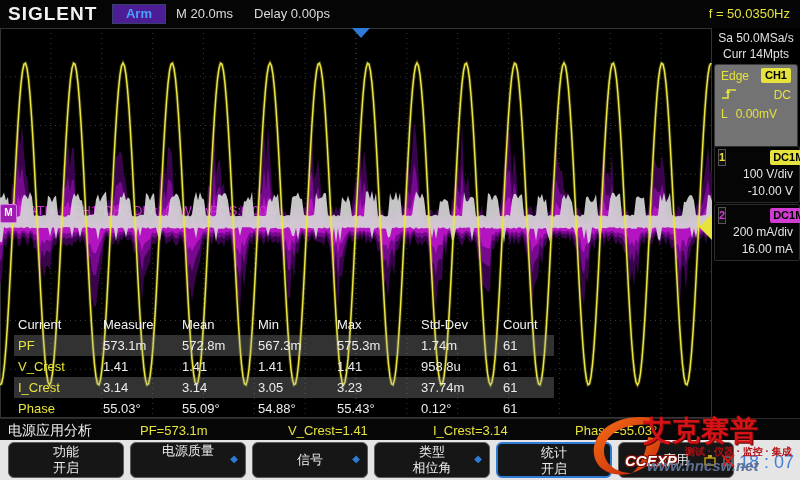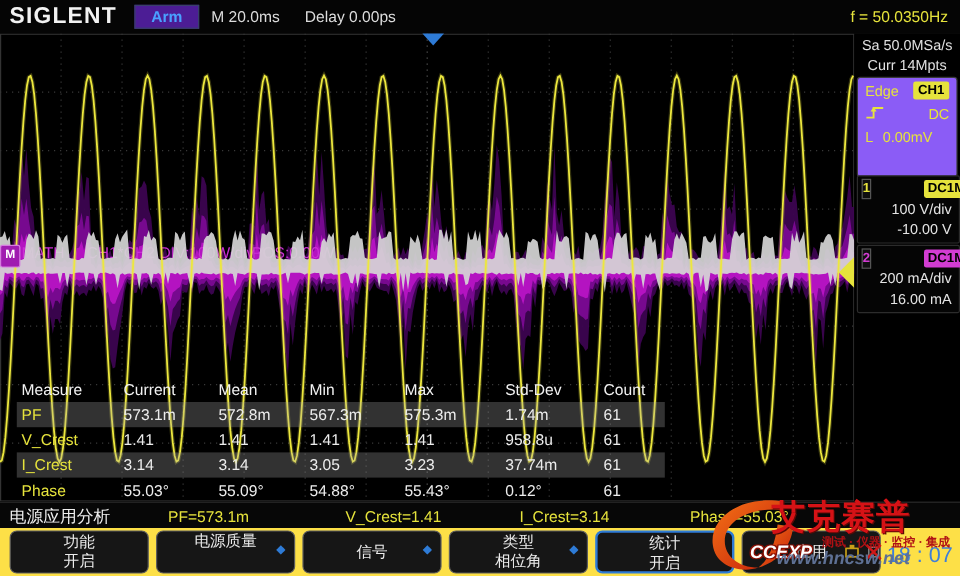--- a/index.html
+++ b/index.html
@@ -24,38 +24,38 @@
   #mtable{position:absolute;left:14px;top:286px;z-index:5;font-size:13px;}
   .trow{display:grid;grid-template-columns:85px 79px 76px 79px 84px 82px 55px;height:21px;line-height:21px;}
   .trow.hl{background:rgba(165,165,165,0.30);}
   .trow span{padding-left:4px;white-space:nowrap;color:#ececec;}
   .trow span.mname{color:#e6e33c;}
   .trow.thead span{color:#f2f2f2;}
   
   #sidebar{position:absolute;left:712px;top:28px;width:88px;height:390px;background:#000;font-size:12px;}
   .sa-line{text-align:center;color:#e0e0e0;line-height:16px;}
   #trigbox{position:absolute;left:2px;top:36px;width:82px;height:82px;border:1px solid #3a3a3a;border-radius:3px;
-    background:#8b5cf6;color:#e6e33c;}
+    background:#737373;color:#e6e33c;}
   .trigrow{display:flex;justify-content:space-between;align-items:center;padding:3px 6px 0 6px;font-size:12px;}
   .srcbadge{background:#e6e33c;color:#000;font-weight:bold;font-size:11px;padding:0 4px;border-radius:2px;line-height:15px;}
   .chblock{position:absolute;left:2px;width:84px;height:55px;background:#050505;border:1px solid #2c2c2c;border-radius:2px;}
   #ch1block{top:118px;} #ch2block{top:176px;}
   .chbadges{display:flex;justify-content:space-between;align-items:center;padding:2px 3px 0 3px;}
   .numbadge{width:30px;height:15px;background:#101010;border:1px solid #555;font-size:11px;font-weight:bold;
     text-align:center;line-height:15px;}
   .cplbadge{font-size:11px;font-weight:bold;color:#000;padding:0 3px;border-radius:2px;line-height:15px;margin-left:44px;}
   .ch-yellow .numbadge{color:#e6e33c;} .ch-yellow .cplbadge{background:#e6e33c;}
   .ch-pink .numbadge{color:#d23cd2;} .ch-pink .cplbadge{background:#d23cd2;}
   .chline{text-align:right;padding-right:6px;font-size:12px;color:#e4e4e4;line-height:17px;}
   
   #statusbar{position:absolute;left:0;top:418px;width:800px;height:22px;background:#070707;border-top:1px solid #2a2a2a;}
   #sb-title{position:absolute;left:8px;top:3px;font-size:14px;color:#f0f0f0;}
   .sb-item{position:absolute;top:4px;font-size:13px;color:#e6e33c;}
   
-  #menubar{position:absolute;left:0;top:440px;width:800px;height:40px;background:#fde047;}
+  #menubar{position:absolute;left:0;top:440px;width:800px;height:40px;background:#e5e5e5;}
   .mbtn{position:absolute;top:2px;width:114px;height:34px;background:#161616;border:1px solid #5c5c5c;border-radius:6px;
     text-align:center;font-size:13px;color:#ececec;}
   .mbtn.active{border:2px solid #2e7bd6;width:112px;height:32px;}
   .mbtn .l1{display:block;line-height:17px;}
   .mbtn .l2{display:block;line-height:16px;}
   .mbtn .l2:empty{display:none;}
   .mbtn.single .l1{line-height:34px;}
   .mbtn .dia{position:absolute;right:7px;top:11px;color:#2e7bd6;font-size:10px;line-height:10px;}
   #clock{position:absolute;right:6px;top:12px;display:flex;align-items:center;gap:4px;}
   #time{color:#3f7fd9;font-size:18px;font-weight:normal;}
@@ -112,22 +112,22 @@
         <path d="M0,169.7 L2,169.0 L4,164.5 L6,172.6 L8,168.9 L10,188.6 L12,187.8 L14,188.6 L16,188.4 L18,188.7 L20,187.7 L22,171.7 L24,166.5 L26,167.9 L28,171.1 L30,163.9 L32,169.0 L34,187.9 L36,186.9 L38,187.5 L40,187.9 L42,187.7 L44,187.0 L46,187.6 L48,167.6 L50,169.4 L52,174.3 L54,169.6 L56,167.5 L58,187.0 L60,187.4 L62,187.6 L64,188.7 L66,188.7 L68,187.0 L70,187.3 L72,172.2 L74,165.3 L76,168.8 L78,165.2 L80,172.0 L82,172.4 L84,187.1 L86,188.3 L88,187.5 L90,186.7 L92,187.0 L94,186.8 L96,171.4 L98,166.3 L100,173.8 L102,169.0 L104,166.1 L106,163.2 L108,188.1 L110,187.5 L112,187.4 L114,187.2 L116,188.1 L118,187.0 L120,168.7 L122,169.6 L124,163.7 L126,172.5 L128,169.2 L130,171.4 L132,187.4 L134,188.6 L136,188.4 L138,188.2 L140,186.8 L142,186.7 L144,187.1 L146,165.1 L148,167.0 L150,172.5 L152,167.2 L154,164.9 L156,186.7 L158,188.3 L160,187.6 L162,187.2 L164,188.2 L166,186.8 L168,187.9 L170,172.1 L172,168.8 L174,168.4 L176,165.4 L178,167.1 L180,172.8 L182,186.7 L184,187.8 L186,188.3 L188,187.0 L190,188.5 L192,186.8 L194,171.7 L196,163.7 L198,172.4 L200,164.0 L202,170.3 L204,171.7 L206,187.2 L208,188.0 L210,186.7 L212,188.2 L214,188.2 L216,187.3 L218,166.6 L220,166.6 L222,168.0 L224,164.9 L226,165.8 L228,172.5 L230,187.5 L232,187.7 L234,187.0 L236,188.3 L238,187.9 L240,188.1 L242,188.2 L244,173.3 L246,173.6 L248,169.1 L250,172.2 L252,163.4 L254,187.4 L256,188.2 L258,187.6 L260,187.5 L262,187.9 L264,188.0 L266,187.4 L268,173.7 L270,170.3 L272,174.1 L274,166.4 L276,169.8 L278,165.5 L280,187.2 L282,187.2 L284,188.2 L286,187.6 L288,186.9 L290,187.5 L292,169.7 L294,167.9 L296,168.2 L298,164.2 L300,170.5 L302,171.0 L304,186.6 L306,187.7 L308,187.8 L310,187.8 L312,187.5 L314,186.7 L316,164.8 L318,171.2 L320,170.1 L322,169.4 L324,164.8 L326,165.6 L328,186.9 L330,188.4 L332,188.0 L334,186.6 L336,188.5 L338,186.9 L340,188.0 L342,169.1 L344,171.9 L346,174.6 L348,167.5 L350,174.3 L352,188.3 L354,187.6 L356,186.7 L358,188.4 L360,187.0 L362,188.6 L364,188.2 L366,163.5 L368,163.5 L370,171.1 L372,163.1 L374,173.8 L376,164.7 L378,188.7 L380,186.8 L382,186.8 L384,187.9 L386,188.4 L388,187.8 L390,165.0 L392,171.8 L394,171.3 L396,163.4 L398,173.1 L400,164.5 L402,187.8 L404,186.7 L406,188.0 L408,187.4 L410,188.0 L412,187.0 L414,173.9 L416,163.3 L418,167.0 L420,170.4 L422,165.3 L424,170.5 L426,187.2 L428,187.0 L430,188.2 L432,188.1 L434,187.1 L436,186.8 L438,187.8 L440,172.9 L442,174.0 L444,170.9 L446,171.7 L448,173.4 L450,186.6 L452,188.0 L454,186.9 L456,188.3 L458,187.0 L460,188.0 L462,188.0 L464,163.9 L466,173.0 L468,173.5 L470,169.5 L472,168.7 L474,170.6 L476,188.2 L478,188.7 L480,187.4 L482,186.9 L484,187.6 L486,188.5 L488,165.1 L490,166.5 L492,172.6 L494,167.8 L496,167.1 L498,172.3 L500,188.1 L502,188.1 L504,188.7 L506,186.9 L508,186.7 L510,187.9 L512,172.3 L514,165.8 L516,166.2 L518,170.6 L520,167.2 L522,166.2 L524,187.5 L526,188.4 L528,186.6 L530,186.6 L532,187.1 L534,188.3 L536,187.0 L538,167.6 L540,170.5 L542,165.8 L544,174.6 L546,171.0 L548,188.0 L550,187.0 L552,187.9 L554,188.7 L556,186.7 L558,187.0 L560,186.8 L562,171.6 L564,166.5 L566,171.5 L568,165.9 L570,169.9 L572,174.3 L574,187.8 L576,186.9 L578,187.2 L580,188.7 L582,186.8 L584,186.8 L586,169.3 L588,168.6 L590,173.0 L592,174.2 L594,172.2 L596,166.1 L598,186.9 L600,188.3 L602,187.7 L604,187.6 L606,188.1 L608,188.2 L610,171.5 L612,164.7 L614,164.9 L616,169.2 L618,166.6 L620,165.5 L622,188.5 L624,186.9 L626,186.8 L628,186.9 L630,188.1 L632,186.6 L634,187.3 L636,169.7 L638,168.2 L640,169.8 L642,170.5 L644,169.3 L646,187.8 L648,186.9 L650,187.8 L652,187.8 L654,187.6 L656,187.9 L658,187.2 L660,166.0 L662,173.3 L664,164.3 L666,174.3 L668,170.4 L670,164.8 L672,186.8 L674,188.3 L676,188.4 L678,188.0 L680,188.3 L682,187.2 L684,173.7 L686,174.3 L688,169.5 L690,166.9 L692,167.5 L694,172.4 L696,187.2 L698,187.2 L700,187.7 L702,187.6 L704,187.3 L706,186.7 L708,167.0 L710,167.2 L712,172.8 L712,200.2 L710,199.4 L708,200.8 L706,199.1 L704,200.6 L702,200.1 L700,199.3 L698,199.3 L696,209.9 L694,200.2 L692,210.0 L690,199.1 L688,200.2 L686,200.4 L684,200.5 L682,200.8 L680,200.4 L678,200.7 L676,200.1 L674,200.0 L672,199.7 L670,199.7 L668,199.1 L666,199.8 L664,199.6 L662,199.6 L660,213.0 L658,210.8 L656,199.5 L654,199.7 L652,200.7 L650,213.4 L648,200.8 L646,199.3 L644,200.8 L642,199.6 L640,199.6 L638,199.1 L636,201.0 L634,200.4 L632,201.0 L630,199.8 L628,200.1 L626,200.9 L624,200.0 L622,201.0 L620,199.6 L618,200.3 L616,200.2 L614,199.1 L612,199.6 L610,199.2 L608,199.5 L606,200.3 L604,200.1 L602,200.0 L600,212.5 L598,200.4 L596,201.0 L594,200.1 L592,199.3 L590,213.5 L588,215.4 L586,200.8 L584,211.4 L582,199.2 L580,199.2 L578,200.3 L576,208.8 L574,200.4 L572,199.0 L570,201.0 L568,200.7 L566,199.7 L564,200.1 L562,199.9 L560,199.7 L558,200.4 L556,199.7 L554,199.7 L552,200.1 L550,213.8 L548,207.9 L546,199.9 L544,200.0 L542,201.0 L540,200.4 L538,200.5 L536,212.7 L534,200.9 L532,200.8 L530,200.6 L528,207.6 L526,199.3 L524,200.8 L522,200.6 L520,199.3 L518,199.4 L516,200.8 L514,199.6 L512,200.5 L510,200.4 L508,199.7 L506,200.1 L504,215.8 L502,200.9 L500,199.9 L498,201.0 L496,200.4 L494,200.7 L492,199.2 L490,200.5 L488,200.1 L486,200.5 L484,199.1 L482,200.3 L480,199.8 L478,199.8 L476,199.9 L474,200.2 L472,213.0 L470,199.8 L468,199.3 L466,199.9 L464,199.6 L462,200.3 L460,199.3 L458,200.4 L456,200.4 L454,211.0 L452,212.7 L450,199.6 L448,201.0 L446,200.8 L444,199.5 L442,199.6 L440,200.4 L438,199.2 L436,211.1 L434,199.6 L432,210.1 L430,200.1 L428,200.3 L426,199.9 L424,200.4 L422,199.9 L420,200.4 L418,200.7 L416,199.3 L414,201.0 L412,200.2 L410,199.0 L408,199.8 L406,200.1 L404,199.7 L402,199.4 L400,200.2 L398,199.9 L396,199.1 L394,200.3 L392,199.8 L390,208.4 L388,209.8 L386,200.7 L384,200.5 L382,200.4 L380,201.0 L378,199.3 L376,200.3 L374,200.7 L372,211.2 L370,200.1 L368,199.8 L366,199.9 L364,199.8 L362,199.9 L360,199.4 L358,200.2 L356,199.1 L354,199.7 L352,199.3 L350,199.8 L348,199.0 L346,200.0 L344,200.2 L342,199.1 L340,213.7 L338,199.6 L336,215.3 L334,199.2 L332,211.9 L330,199.2 L328,200.4 L326,200.3 L324,199.3 L322,200.8 L320,199.9 L318,199.9 L316,211.8 L314,200.6 L312,200.3 L310,200.0 L308,199.7 L306,201.0 L304,200.7 L302,199.9 L300,199.9 L298,212.0 L296,199.8 L294,208.3 L292,207.6 L290,200.4 L288,199.1 L286,199.8 L284,200.5 L282,201.0 L280,200.7 L278,201.0 L276,199.7 L274,200.1 L272,200.2 L270,200.5 L268,208.5 L266,199.6 L264,199.5 L262,199.3 L260,200.0 L258,200.5 L256,199.8 L254,201.0 L252,200.0 L250,199.3 L248,199.3 L246,199.3 L244,199.3 L242,199.3 L240,208.0 L238,199.3 L236,200.1 L234,201.0 L232,200.9 L230,200.3 L228,200.5 L226,199.3 L224,200.7 L222,200.6 L220,200.8 L218,200.7 L216,213.9 L214,200.2 L212,199.6 L210,199.5 L208,199.1 L206,199.4 L204,200.9 L202,200.4 L200,200.1 L198,199.5 L196,210.4 L194,200.3 L192,199.9 L190,200.9 L188,200.0 L186,199.4 L184,199.8 L182,200.1 L180,201.0 L178,199.8 L176,200.6 L174,200.4 L172,200.2 L170,199.9 L168,199.1 L166,200.5 L164,199.5 L162,200.2 L160,212.9 L158,207.9 L156,199.5 L154,200.0 L152,200.2 L150,200.9 L148,199.2 L146,200.5 L144,199.7 L142,199.6 L140,208.6 L138,199.0 L136,209.3 L134,200.9 L132,199.4 L130,200.6 L128,200.2 L126,209.3 L124,200.9 L122,199.4 L120,199.9 L118,200.0 L116,213.4 L114,200.5 L112,199.5 L110,200.5 L108,200.0 L106,200.2 L104,201.0 L102,199.8 L100,200.9 L98,212.3 L96,200.9 L94,199.8 L92,200.6 L90,199.8 L88,199.0 L86,199.7 L84,199.2 L82,200.5 L80,209.5 L78,200.1 L76,200.0 L74,199.3 L72,209.7 L70,199.2 L68,199.2 L66,199.0 L64,199.3 L62,199.6 L60,200.6 L58,200.1 L56,211.3 L54,199.6 L52,199.6 L50,208.5 L48,199.7 L46,200.0 L44,200.1 L42,200.1 L40,199.7 L38,200.6 L36,199.8 L34,200.3 L32,199.6 L30,200.8 L28,199.0 L26,199.2 L24,200.3 L22,199.6 L20,199.6 L18,200.1 L16,199.4 L14,199.5 L12,201.0 L10,199.2 L8,199.9 L6,200.2 L4,199.1 L2,214.5 L0,213.4 Z" fill="#d6d6d6" fill-opacity="0.92"></path>
         <polyline points="0.0,356.7 1.5,355.7 3.0,348.8 4.5,336.3 6.0,318.6 7.5,296.4 9.0,270.5 10.5,241.8 12.0,211.5 13.5,180.5 15.0,150.2 16.5,121.5 18.0,95.6 19.5,73.4 21.0,55.7 22.5,43.2 24.0,36.3 25.5,35.3 27.0,40.3 28.5,50.9 30.0,67.0 31.5,87.8 33.0,112.5 34.5,140.4 36.0,170.3 37.5,201.2 39.0,231.8 40.5,261.2 42.0,288.1 43.5,311.7 45.0,330.9 46.5,345.2 48.0,354.0 49.5,357.0 51.0,354.0 52.5,345.2 54.0,330.9 55.5,311.7 57.0,288.1 58.5,261.2 60.0,231.8 61.5,201.2 63.0,170.3 64.5,140.4 66.0,112.5 67.5,87.8 69.0,67.0 70.5,50.9 72.0,40.3 73.5,35.3 75.0,36.3 76.5,43.2 78.0,55.7 79.5,73.4 81.0,95.6 82.5,121.5 84.0,150.2 85.5,180.5 87.0,211.5 88.5,241.8 90.0,270.5 91.5,296.4 93.0,318.6 94.5,336.3 96.0,348.8 97.5,355.7 99.0,356.7 100.5,351.7 102.0,341.1 103.5,325.0 105.0,304.2 106.5,279.5 108.0,251.6 109.5,221.7 111.0,190.8 112.5,160.2 114.0,130.8 115.5,103.9 117.0,80.3 118.5,61.1 120.0,46.8 121.5,38.0 123.0,35.0 124.5,38.0 126.0,46.8 127.5,61.1 129.0,80.3 130.5,103.9 132.0,130.8 133.5,160.2 135.0,190.8 136.5,221.7 138.0,251.6 139.5,279.5 141.0,304.2 142.5,325.0 144.0,341.1 145.5,351.7 147.0,356.7 148.5,355.7 150.0,348.8 151.5,336.3 153.0,318.6 154.5,296.4 156.0,270.5 157.5,241.8 159.0,211.5 160.5,180.5 162.0,150.2 163.5,121.5 165.0,95.6 166.5,73.4 168.0,55.7 169.5,43.2 171.0,36.3 172.5,35.3 174.0,40.3 175.5,50.9 177.0,67.0 178.5,87.8 180.0,112.5 181.5,140.4 183.0,170.3 184.5,201.2 186.0,231.8 187.5,261.2 189.0,288.1 190.5,311.7 192.0,330.9 193.5,345.2 195.0,354.0 196.5,357.0 198.0,354.0 199.5,345.2 201.0,330.9 202.5,311.7 204.0,288.1 205.5,261.2 207.0,231.8 208.5,201.2 210.0,170.3 211.5,140.4 213.0,112.5 214.5,87.8 216.0,67.0 217.5,50.9 219.0,40.3 220.5,35.3 222.0,36.3 223.5,43.2 225.0,55.7 226.5,73.4 228.0,95.6 229.5,121.5 231.0,150.2 232.5,180.5 234.0,211.5 235.5,241.8 237.0,270.5 238.5,296.4 240.0,318.6 241.5,336.3 243.0,348.8 244.5,355.7 246.0,356.7 247.5,351.7 249.0,341.1 250.5,325.0 252.0,304.2 253.5,279.5 255.0,251.6 256.5,221.7 258.0,190.8 259.5,160.2 261.0,130.8 262.5,103.9 264.0,80.3 265.5,61.1 267.0,46.8 268.5,38.0 270.0,35.0 271.5,38.0 273.0,46.8 274.5,61.1 276.0,80.3 277.5,103.9 279.0,130.8 280.5,160.2 282.0,190.8 283.5,221.7 285.0,251.6 286.5,279.5 288.0,304.2 289.5,325.0 291.0,341.1 292.5,351.7 294.0,356.7 295.5,355.7 297.0,348.8 298.5,336.3 300.0,318.6 301.5,296.4 303.0,270.5 304.5,241.8 306.0,211.5 307.5,180.5 309.0,150.2 310.5,121.5 312.0,95.6 313.5,73.4 315.0,55.7 316.5,43.2 318.0,36.3 319.5,35.3 321.0,40.3 322.5,50.9 324.0,67.0 325.5,87.8 327.0,112.5 328.5,140.4 330.0,170.3 331.5,201.2 333.0,231.8 334.5,261.2 336.0,288.1 337.5,311.7 339.0,330.9 340.5,345.2 342.0,354.0 343.5,357.0 345.0,354.0 346.5,345.2 348.0,330.9 349.5,311.7 351.0,288.1 352.5,261.2 354.0,231.8 355.5,201.2 357.0,170.3 358.5,140.4 360.0,112.5 361.5,87.8 363.0,67.0 364.5,50.9 366.0,40.3 367.5,35.3 369.0,36.3 370.5,43.2 372.0,55.7 373.5,73.4 375.0,95.6 376.5,121.5 378.0,150.2 379.5,180.5 381.0,211.5 382.5,241.8 384.0,270.5 385.5,296.4 387.0,318.6 388.5,336.3 390.0,348.8 391.5,355.7 393.0,356.7 394.5,351.7 396.0,341.1 397.5,325.0 399.0,304.2 400.5,279.5 402.0,251.6 403.5,221.7 405.0,190.8 406.5,160.2 408.0,130.8 409.5,103.9 411.0,80.3 412.5,61.1 414.0,46.8 415.5,38.0 417.0,35.0 418.5,38.0 420.0,46.8 421.5,61.1 423.0,80.3 424.5,103.9 426.0,130.8 427.5,160.2 429.0,190.8 430.5,221.7 432.0,251.6 433.5,279.5 435.0,304.2 436.5,325.0 438.0,341.1 439.5,351.7 441.0,356.7 442.5,355.7 444.0,348.8 445.5,336.3 447.0,318.6 448.5,296.4 450.0,270.5 451.5,241.8 453.0,211.5 454.5,180.5 456.0,150.2 457.5,121.5 459.0,95.6 460.5,73.4 462.0,55.7 463.5,43.2 465.0,36.3 466.5,35.3 468.0,40.3 469.5,50.9 471.0,67.0 472.5,87.8 474.0,112.5 475.5,140.4 477.0,170.3 478.5,201.2 480.0,231.8 481.5,261.2 483.0,288.1 484.5,311.7 486.0,330.9 487.5,345.2 489.0,354.0 490.5,357.0 492.0,354.0 493.5,345.2 495.0,330.9 496.5,311.7 498.0,288.1 499.5,261.2 501.0,231.8 502.5,201.2 504.0,170.3 505.5,140.4 507.0,112.5 508.5,87.8 510.0,67.0 511.5,50.9 513.0,40.3 514.5,35.3 516.0,36.3 517.5,43.2 519.0,55.7 520.5,73.4 522.0,95.6 523.5,121.5 525.0,150.2 526.5,180.5 528.0,211.5 529.5,241.8 531.0,270.5 532.5,296.4 534.0,318.6 535.5,336.3 537.0,348.8 538.5,355.7 540.0,356.7 541.5,351.7 543.0,341.1 544.5,325.0 546.0,304.2 547.5,279.5 549.0,251.6 550.5,221.7 552.0,190.8 553.5,160.2 555.0,130.8 556.5,103.9 558.0,80.3 559.5,61.1 561.0,46.8 562.5,38.0 564.0,35.0 565.5,38.0 567.0,46.8 568.5,61.1 570.0,80.3 571.5,103.9 573.0,130.8 574.5,160.2 576.0,190.8 577.5,221.7 579.0,251.6 580.5,279.5 582.0,304.2 583.5,325.0 585.0,341.1 586.5,351.7 588.0,356.7 589.5,355.7 591.0,348.8 592.5,336.3 594.0,318.6 595.5,296.4 597.0,270.5 598.5,241.8 600.0,211.5 601.5,180.5 603.0,150.2 604.5,121.5 606.0,95.6 607.5,73.4 609.0,55.7 610.5,43.2 612.0,36.3 613.5,35.3 615.0,40.3 616.5,50.9 618.0,67.0 619.5,87.8 621.0,112.5 622.5,140.4 624.0,170.3 625.5,201.2 627.0,231.8 628.5,261.2 630.0,288.1 631.5,311.7 633.0,330.9 634.5,345.2 636.0,354.0 637.5,357.0 639.0,354.0 640.5,345.2 642.0,330.9 643.5,311.7 645.0,288.1 646.5,261.2 648.0,231.8 649.5,201.2 651.0,170.3 652.5,140.4 654.0,112.5 655.5,87.8 657.0,67.0 658.5,50.9 660.0,40.3 661.5,35.3 663.0,36.3 664.5,43.2 666.0,55.7 667.5,73.4 669.0,95.6 670.5,121.5 672.0,150.2 673.5,180.5 675.0,211.5 676.5,241.8 678.0,270.5 679.5,296.4 681.0,318.6 682.5,336.3 684.0,348.8 685.5,355.7 687.0,356.7 688.5,351.7 690.0,341.1 691.5,325.0 693.0,304.2 694.5,279.5 696.0,251.6 697.5,221.7 699.0,190.8 700.5,160.2 702.0,130.8 703.5,103.9 705.0,80.3 706.5,61.1 708.0,46.8 709.5,38.0 711.0,35.0" fill="none" stroke="#ece73e" stroke-width="3.5" stroke-opacity="0.22"></polyline>
         <polyline points="0.0,356.7 1.5,355.7 3.0,348.8 4.5,336.3 6.0,318.6 7.5,296.4 9.0,270.5 10.5,241.8 12.0,211.5 13.5,180.5 15.0,150.2 16.5,121.5 18.0,95.6 19.5,73.4 21.0,55.7 22.5,43.2 24.0,36.3 25.5,35.3 27.0,40.3 28.5,50.9 30.0,67.0 31.5,87.8 33.0,112.5 34.5,140.4 36.0,170.3 37.5,201.2 39.0,231.8 40.5,261.2 42.0,288.1 43.5,311.7 45.0,330.9 46.5,345.2 48.0,354.0 49.5,357.0 51.0,354.0 52.5,345.2 54.0,330.9 55.5,311.7 57.0,288.1 58.5,261.2 60.0,231.8 61.5,201.2 63.0,170.3 64.5,140.4 66.0,112.5 67.5,87.8 69.0,67.0 70.5,50.9 72.0,40.3 73.5,35.3 75.0,36.3 76.5,43.2 78.0,55.7 79.5,73.4 81.0,95.6 82.5,121.5 84.0,150.2 85.5,180.5 87.0,211.5 88.5,241.8 90.0,270.5 91.5,296.4 93.0,318.6 94.5,336.3 96.0,348.8 97.5,355.7 99.0,356.7 100.5,351.7 102.0,341.1 103.5,325.0 105.0,304.2 106.5,279.5 108.0,251.6 109.5,221.7 111.0,190.8 112.5,160.2 114.0,130.8 115.5,103.9 117.0,80.3 118.5,61.1 120.0,46.8 121.5,38.0 123.0,35.0 124.5,38.0 126.0,46.8 127.5,61.1 129.0,80.3 130.5,103.9 132.0,130.8 133.5,160.2 135.0,190.8 136.5,221.7 138.0,251.6 139.5,279.5 141.0,304.2 142.5,325.0 144.0,341.1 145.5,351.7 147.0,356.7 148.5,355.7 150.0,348.8 151.5,336.3 153.0,318.6 154.5,296.4 156.0,270.5 157.5,241.8 159.0,211.5 160.5,180.5 162.0,150.2 163.5,121.5 165.0,95.6 166.5,73.4 168.0,55.7 169.5,43.2 171.0,36.3 172.5,35.3 174.0,40.3 175.5,50.9 177.0,67.0 178.5,87.8 180.0,112.5 181.5,140.4 183.0,170.3 184.5,201.2 186.0,231.8 187.5,261.2 189.0,288.1 190.5,311.7 192.0,330.9 193.5,345.2 195.0,354.0 196.5,357.0 198.0,354.0 199.5,345.2 201.0,330.9 202.5,311.7 204.0,288.1 205.5,261.2 207.0,231.8 208.5,201.2 210.0,170.3 211.5,140.4 213.0,112.5 214.5,87.8 216.0,67.0 217.5,50.9 219.0,40.3 220.5,35.3 222.0,36.3 223.5,43.2 225.0,55.7 226.5,73.4 228.0,95.6 229.5,121.5 231.0,150.2 232.5,180.5 234.0,211.5 235.5,241.8 237.0,270.5 238.5,296.4 240.0,318.6 241.5,336.3 243.0,348.8 244.5,355.7 246.0,356.7 247.5,351.7 249.0,341.1 250.5,325.0 252.0,304.2 253.5,279.5 255.0,251.6 256.5,221.7 258.0,190.8 259.5,160.2 261.0,130.8 262.5,103.9 264.0,80.3 265.5,61.1 267.0,46.8 268.5,38.0 270.0,35.0 271.5,38.0 273.0,46.8 274.5,61.1 276.0,80.3 277.5,103.9 279.0,130.8 280.5,160.2 282.0,190.8 283.5,221.7 285.0,251.6 286.5,279.5 288.0,304.2 289.5,325.0 291.0,341.1 292.5,351.7 294.0,356.7 295.5,355.7 297.0,348.8 298.5,336.3 300.0,318.6 301.5,296.4 303.0,270.5 304.5,241.8 306.0,211.5 307.5,180.5 309.0,150.2 310.5,121.5 312.0,95.6 313.5,73.4 315.0,55.7 316.5,43.2 318.0,36.3 319.5,35.3 321.0,40.3 322.5,50.9 324.0,67.0 325.5,87.8 327.0,112.5 328.5,140.4 330.0,170.3 331.5,201.2 333.0,231.8 334.5,261.2 336.0,288.1 337.5,311.7 339.0,330.9 340.5,345.2 342.0,354.0 343.5,357.0 345.0,354.0 346.5,345.2 348.0,330.9 349.5,311.7 351.0,288.1 352.5,261.2 354.0,231.8 355.5,201.2 357.0,170.3 358.5,140.4 360.0,112.5 361.5,87.8 363.0,67.0 364.5,50.9 366.0,40.3 367.5,35.3 369.0,36.3 370.5,43.2 372.0,55.7 373.5,73.4 375.0,95.6 376.5,121.5 378.0,150.2 379.5,180.5 381.0,211.5 382.5,241.8 384.0,270.5 385.5,296.4 387.0,318.6 388.5,336.3 390.0,348.8 391.5,355.7 393.0,356.7 394.5,351.7 396.0,341.1 397.5,325.0 399.0,304.2 400.5,279.5 402.0,251.6 403.5,221.7 405.0,190.8 406.5,160.2 408.0,130.8 409.5,103.9 411.0,80.3 412.5,61.1 414.0,46.8 415.5,38.0 417.0,35.0 418.5,38.0 420.0,46.8 421.5,61.1 423.0,80.3 424.5,103.9 426.0,130.8 427.5,160.2 429.0,190.8 430.5,221.7 432.0,251.6 433.5,279.5 435.0,304.2 436.5,325.0 438.0,341.1 439.5,351.7 441.0,356.7 442.5,355.7 444.0,348.8 445.5,336.3 447.0,318.6 448.5,296.4 450.0,270.5 451.5,241.8 453.0,211.5 454.5,180.5 456.0,150.2 457.5,121.5 459.0,95.6 460.5,73.4 462.0,55.7 463.5,43.2 465.0,36.3 466.5,35.3 468.0,40.3 469.5,50.9 471.0,67.0 472.5,87.8 474.0,112.5 475.5,140.4 477.0,170.3 478.5,201.2 480.0,231.8 481.5,261.2 483.0,288.1 484.5,311.7 486.0,330.9 487.5,345.2 489.0,354.0 490.5,357.0 492.0,354.0 493.5,345.2 495.0,330.9 496.5,311.7 498.0,288.1 499.5,261.2 501.0,231.8 502.5,201.2 504.0,170.3 505.5,140.4 507.0,112.5 508.5,87.8 510.0,67.0 511.5,50.9 513.0,40.3 514.5,35.3 516.0,36.3 517.5,43.2 519.0,55.7 520.5,73.4 522.0,95.6 523.5,121.5 525.0,150.2 526.5,180.5 528.0,211.5 529.5,241.8 531.0,270.5 532.5,296.4 534.0,318.6 535.5,336.3 537.0,348.8 538.5,355.7 540.0,356.7 541.5,351.7 543.0,341.1 544.5,325.0 546.0,304.2 547.5,279.5 549.0,251.6 550.5,221.7 552.0,190.8 553.5,160.2 555.0,130.8 556.5,103.9 558.0,80.3 559.5,61.1 561.0,46.8 562.5,38.0 564.0,35.0 565.5,38.0 567.0,46.8 568.5,61.1 570.0,80.3 571.5,103.9 573.0,130.8 574.5,160.2 576.0,190.8 577.5,221.7 579.0,251.6 580.5,279.5 582.0,304.2 583.5,325.0 585.0,341.1 586.5,351.7 588.0,356.7 589.5,355.7 591.0,348.8 592.5,336.3 594.0,318.6 595.5,296.4 597.0,270.5 598.5,241.8 600.0,211.5 601.5,180.5 603.0,150.2 604.5,121.5 606.0,95.6 607.5,73.4 609.0,55.7 610.5,43.2 612.0,36.3 613.5,35.3 615.0,40.3 616.5,50.9 618.0,67.0 619.5,87.8 621.0,112.5 622.5,140.4 624.0,170.3 625.5,201.2 627.0,231.8 628.5,261.2 630.0,288.1 631.5,311.7 633.0,330.9 634.5,345.2 636.0,354.0 637.5,357.0 639.0,354.0 640.5,345.2 642.0,330.9 643.5,311.7 645.0,288.1 646.5,261.2 648.0,231.8 649.5,201.2 651.0,170.3 652.5,140.4 654.0,112.5 655.5,87.8 657.0,67.0 658.5,50.9 660.0,40.3 661.5,35.3 663.0,36.3 664.5,43.2 666.0,55.7 667.5,73.4 669.0,95.6 670.5,121.5 672.0,150.2 673.5,180.5 675.0,211.5 676.5,241.8 678.0,270.5 679.5,296.4 681.0,318.6 682.5,336.3 684.0,348.8 685.5,355.7 687.0,356.7 688.5,351.7 690.0,341.1 691.5,325.0 693.0,304.2 694.5,279.5 696.0,251.6 697.5,221.7 699.0,190.8 700.5,160.2 702.0,130.8 703.5,103.9 705.0,80.3 706.5,61.1 708.0,46.8 709.5,38.0 711.0,35.0" fill="none" stroke="#ece73e" stroke-width="1.5"></polyline>
         <polygon points="712,186 699,199 712,212" fill="#e6e33c"></polygon>
       </svg>
     <div id="trig-pos"></div>
     <div id="math-badge">M</div>
 
     <div id="mtable">
       <div class="trow thead">
+        <span>Current</span>
         <span>Measure</span>
-        <span>Current</span>
         <span>Mean</span>
         <span>Min</span>
         <span>Max</span>
         <span>Std-Dev</span>
         <span>Count</span>
       </div>
       <div class="trow hl">
         <span class="mname">PF</span>
         <span>573.1m</span>
         <span>572.8m</span>

